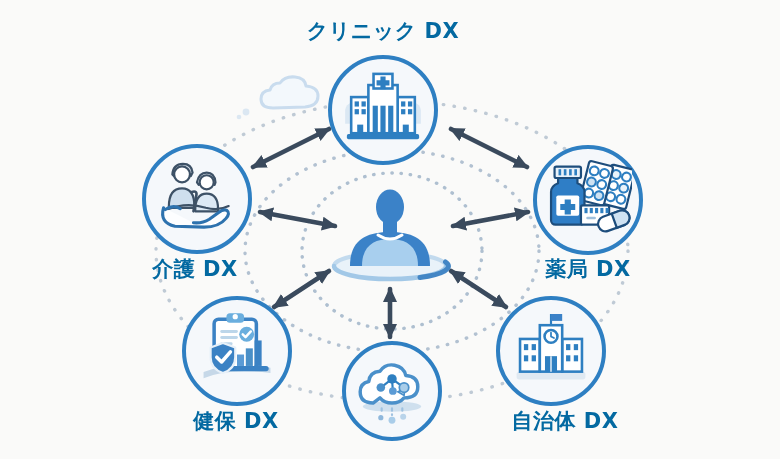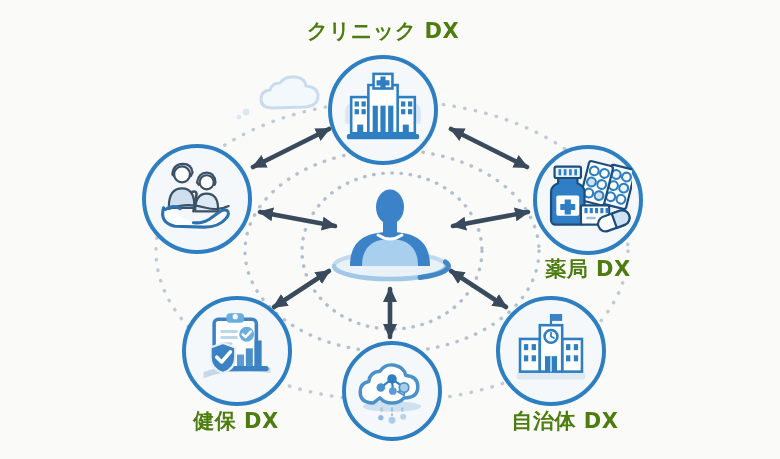--- a/index.html
+++ b/index.html
@@ -4,21 +4,21 @@
 <style>
   html,body{margin:0;padding:0;background:#fafaf9;}
   body{font-family:"DejaVu Sans","Liberation Sans",sans-serif;}
   .canvas{position:relative;width:780px;height:459px;background:#fafaf9;overflow:hidden;}
   .underlay{position:absolute;left:0;top:0;}
   .node{position:absolute;width:110px;height:110px;border-radius:50%;
         border:4px solid #2e7fc2;background:#f5f8fb;box-sizing:border-box;
         display:flex;align-items:center;justify-content:center;}
   .node.small{width:100px;height:100px;}
   .label{position:absolute;transform:translateX(-50%);font-size:21px;font-weight:600;
-         color:#4d7c0f;letter-spacing:.5px;white-space:nowrap;}
+         color:#0369a1;letter-spacing:.5px;white-space:nowrap;}
   .person-svg{position:absolute;left:322px;top:182px;}
 </style>
 </head>
 <body>
 
 <div class="canvas">
 
   <svg class="underlay" width="780" height="459" viewBox="0 0 780 459">
     <defs>
       <marker id="ah" markerUnits="userSpaceOnUse" markerWidth="18" markerHeight="16" refX="13" refY="7" orient="auto-start-reverse">
@@ -43,20 +43,21 @@
       <line x1="451" y1="129" x2="527" y2="167" marker-start="url(#ah)" marker-end="url(#ah)"></line>
       <line x1="260" y1="212" x2="335" y2="226" marker-start="url(#ah)" marker-end="url(#ah)"></line>
       <line x1="453" y1="226" x2="528" y2="212" marker-start="url(#ah)" marker-end="url(#ah)"></line>
       <line x1="329" y1="271" x2="274" y2="307" marker-start="url(#ah)" marker-end="url(#ah)"></line>
       <line x1="451" y1="271" x2="506" y2="307" marker-start="url(#ah)" marker-end="url(#ah)"></line>
       <line x1="390" y1="289" x2="390" y2="337" marker-start="url(#ah)" marker-end="url(#ah)"></line>
     </g>
   </svg>
 
   <div class="label" style="left:383px;top:17px">クリニック DX</div>
+  <div class="label" style="left:195px;top:255px">介護 DX</div>
   <div class="label" style="left:236px;top:407px">健保 DX</div>
   <div class="label" style="left:588px;top:255px">薬局 DX</div>
   <div class="label" style="left:565px;top:407px">自治体 DX</div>
 
   <div class="node" style="left:328px;top:55px">
     <svg width="86" height="86" viewBox="0 0 100 100">
       <path d="M14 42 h72 a8 8 0 0 1 8 8 v16 h-88 v-16 a8 8 0 0 1 8 -8 z" fill="#dbe8f3"></path>
       <rect x="13" y="35" width="20" height="42" fill="#fff" stroke="#2e7fc1" stroke-width="3"></rect>
       <rect x="67" y="35" width="20" height="42" fill="#fff" stroke="#2e7fc1" stroke-width="3"></rect>
       <g fill="#2e7fc1">

